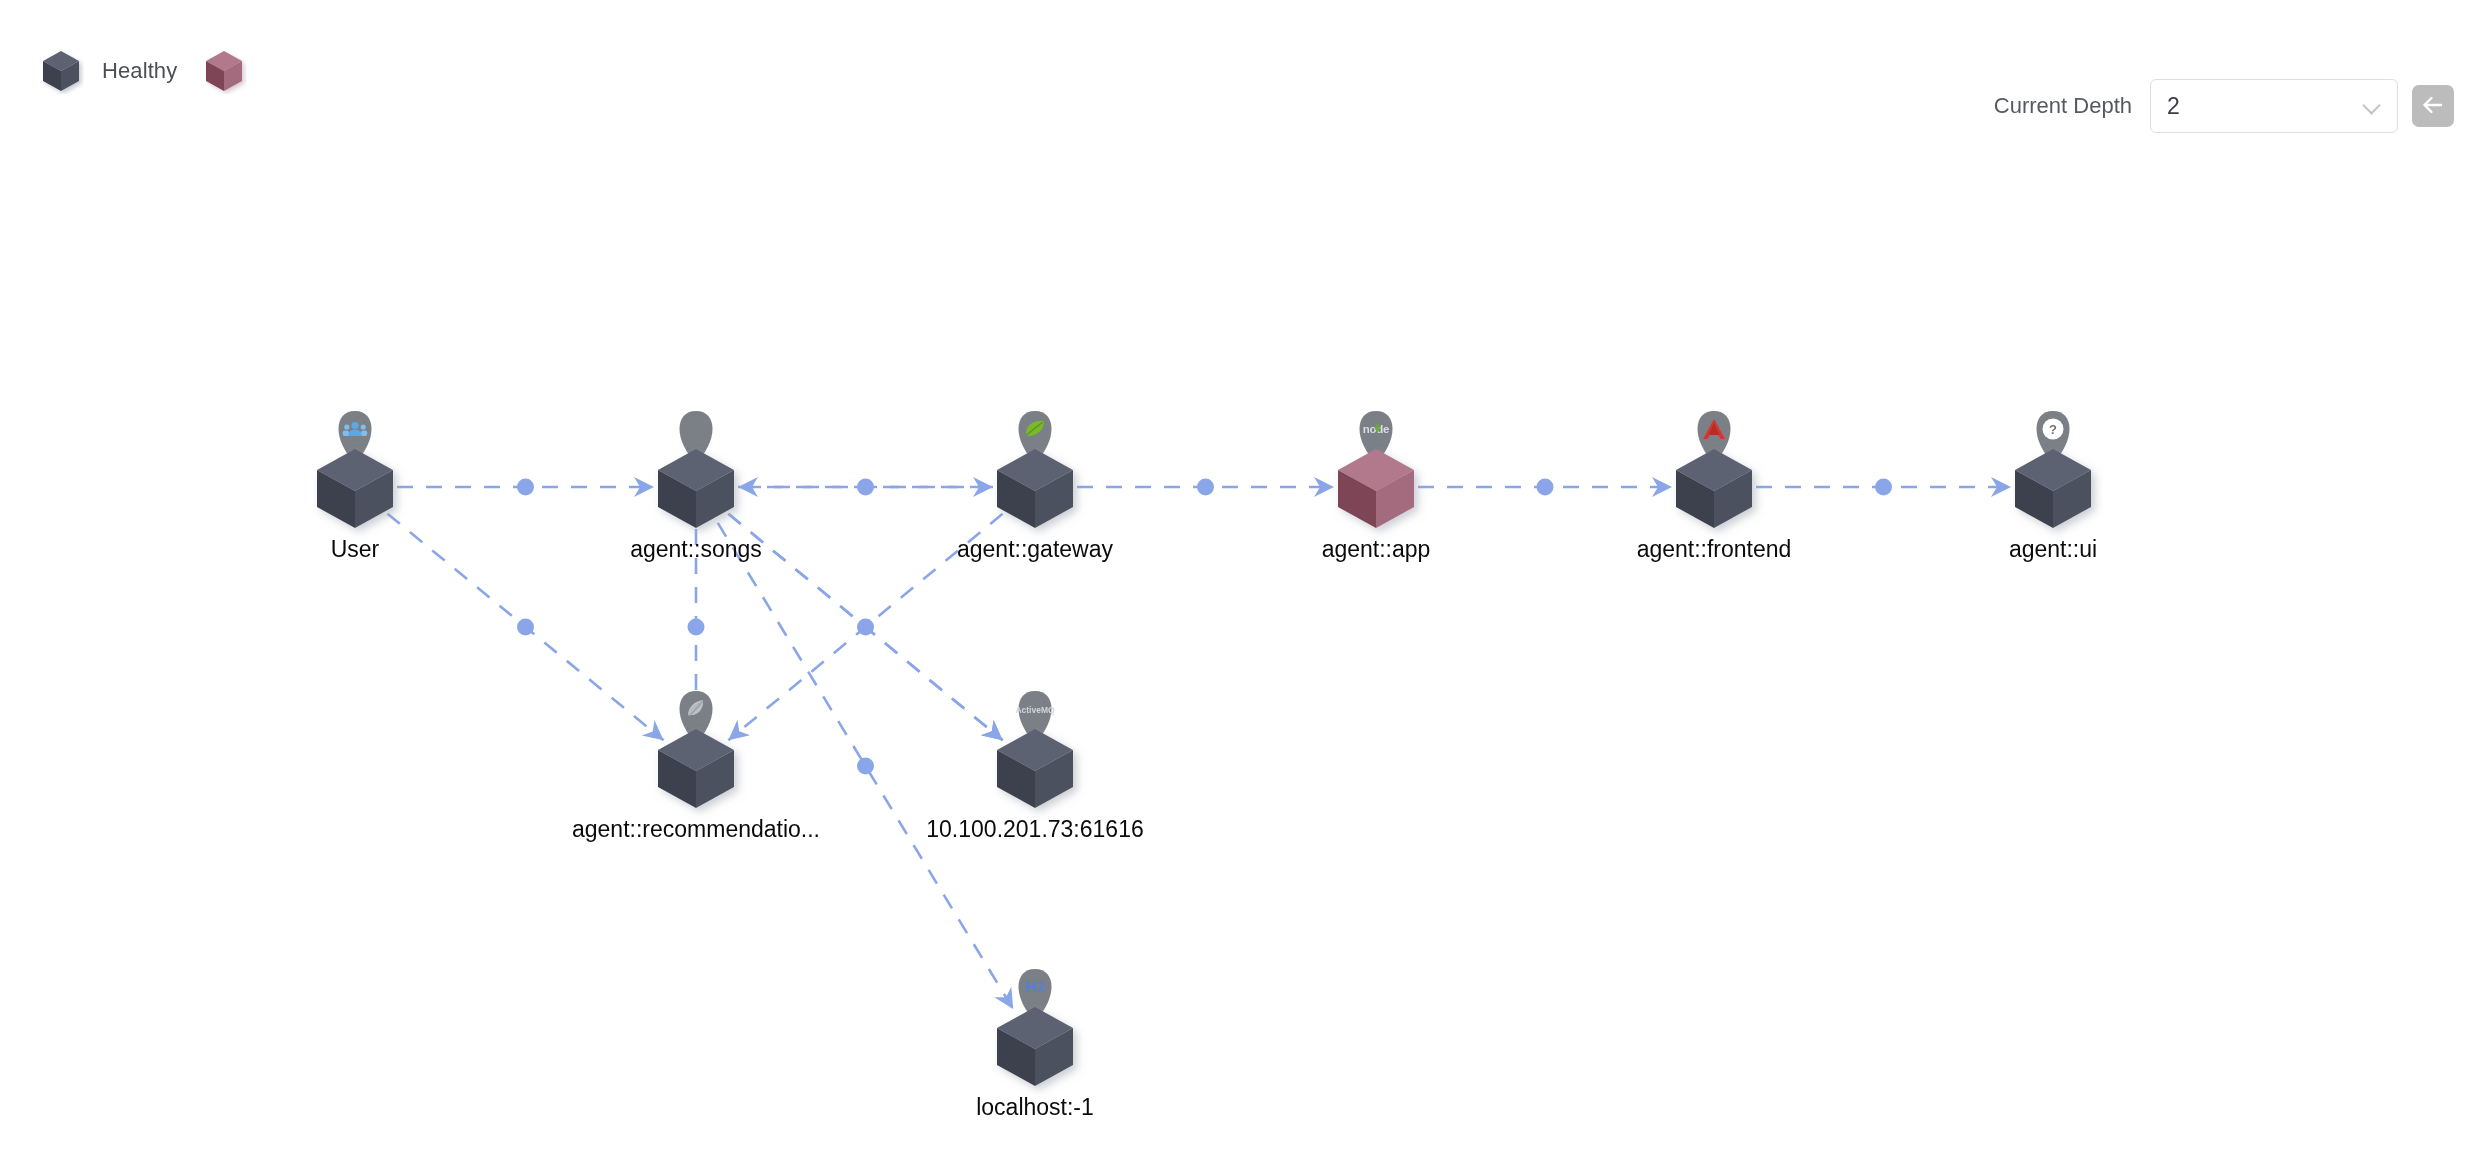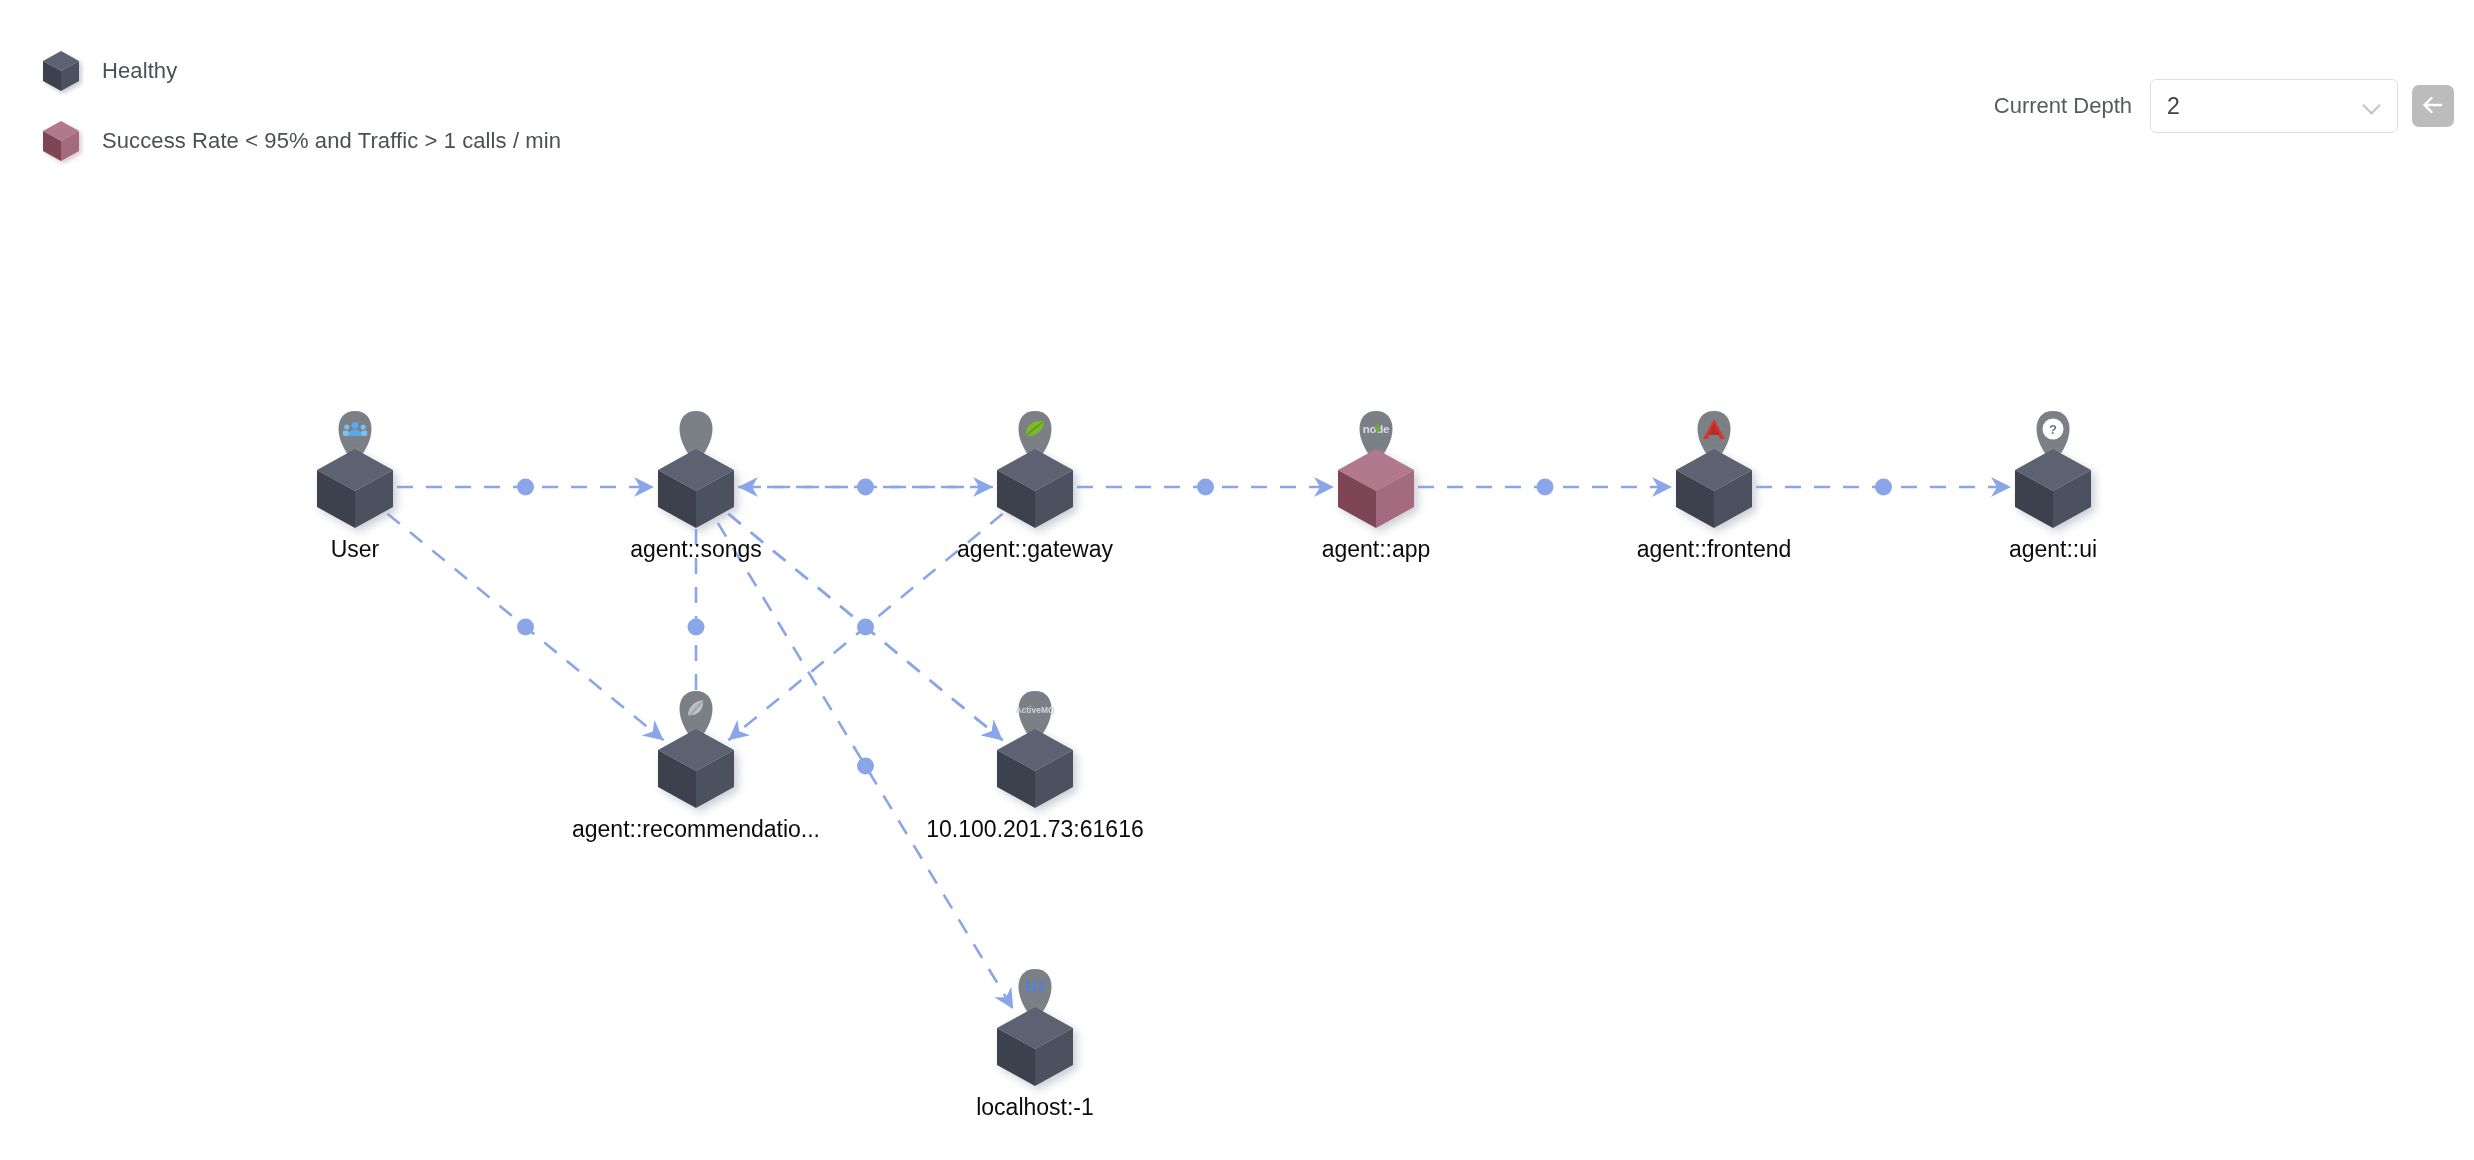--- a/index.html
+++ b/index.html
@@ -18,21 +18,21 @@
     height: 1160px;
     background: #ffffff;
   }
 
   
   .legend {
     position: absolute;
     left: 38px;
     top: 48px;
     display: flex;
-    flex-direction: column;
+    flex-direction: row;
     gap: 24px;
   }
   .legend-row {
     display: flex;
     align-items: center;
     gap: 18px;
     height: 46px;
   }
   .legend-cube {
     width: 46px;
@@ -152,21 +152,20 @@
               <feDropShadow dx="2.5" dy="2.5" stdDeviation="2.2" flood-color="#b9a3ab" flood-opacity="0.55"></feDropShadow>
             </filter>
           </defs>
           <g filter="url(#lgsh2)">
             <polygon points="23,3 41,13 23,23 5,13" fill="#b2798c"></polygon>
             <polygon points="5,13 23,23 23,43 5,33" fill="#7d4457"></polygon>
             <polygon points="23,23 41,13 41,33 23,43" fill="#a46a7e"></polygon>
           </g>
         </svg>
       </div>
-      <span class="legend-label">Success Rate &lt; 95% and Traffic &gt; 1 calls / min</span>
     </div>
   </div>
 
   <div class="controls">
     <span class="depth-label">Current Depth</span>
     <div class="depth-select">
       <span class="depth-value">2</span>
       <span class="chev"></span>
     </div>
     <button class="back-btn">

